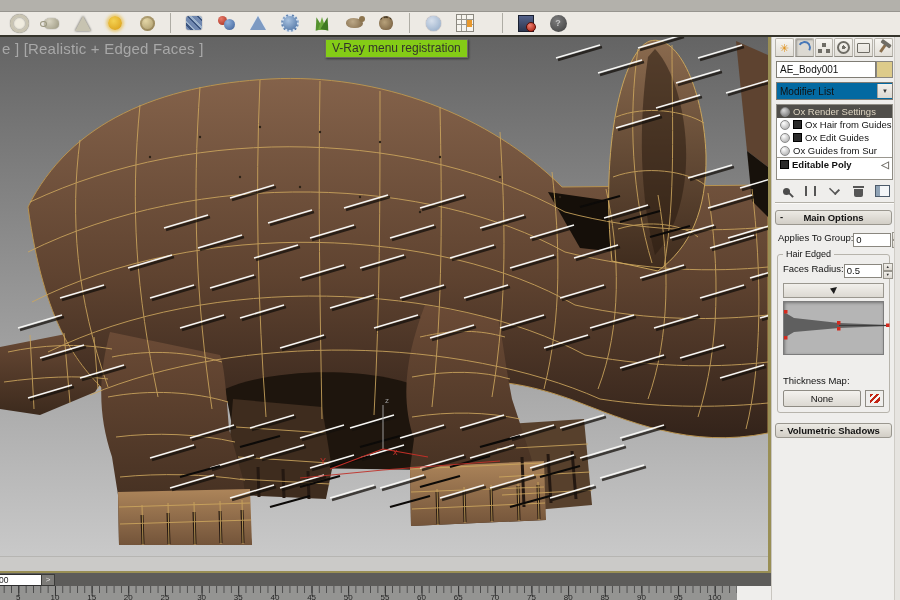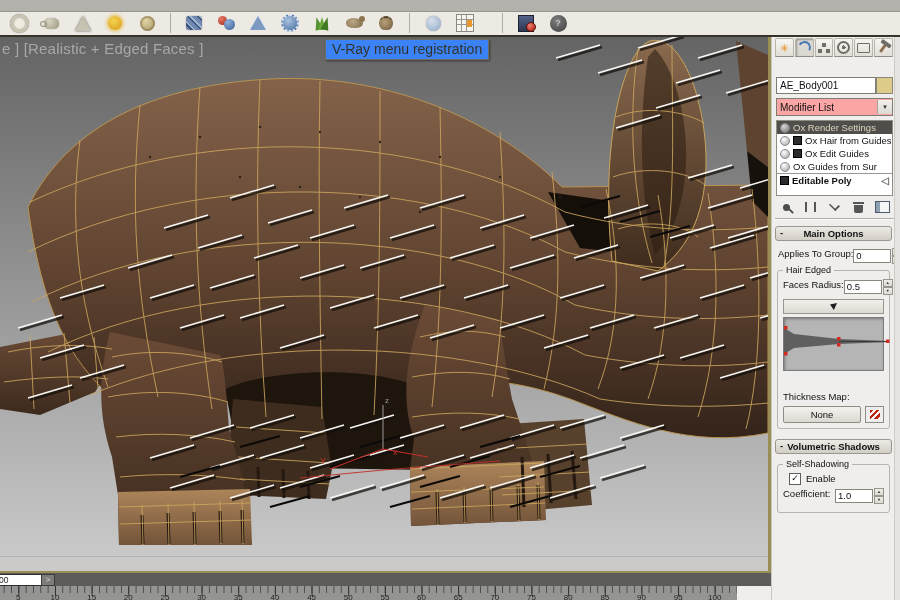--- a/index.html
+++ b/index.html
@@ -34,22 +34,22 @@
   .g-bsphere{width:15px;height:15px;border-radius:50%;background:radial-gradient(circle at 38% 32%,#d7e0ec,#8fa8c6);box-shadow:0 0 1px #446}
   .g-grid{width:16px;height:16px;background:
       linear-gradient(#f6f4ee,#f6f4ee) ,#f6f4ee;border:1px solid #8b887f;position:relative;
       background-image:linear-gradient(90deg,transparent 0 4px,#9a978e 4px 5px,transparent 5px 9px,#9a978e 9px 10px,transparent 10px),
                        linear-gradient(transparent 0 4px,#9a978e 4px 5px,transparent 5px 9px,#9a978e 9px 10px,transparent 10px)}
   .g-grid::after{content:"";position:absolute;right:1px;top:5px;width:5px;height:7px;background:#e8982c}
   .g-vray{position:relative;width:14px;height:15px;background:linear-gradient(#55628a,#2c3750);border:1px solid #1a2030}
   .g-vray::after{content:"";position:absolute;right:-3px;bottom:-1px;width:8px;height:8px;border-radius:50%;background:radial-gradient(circle at 35% 30%,#f08070,#a01808);border:1px solid #5a0c04}
   .g-globe{width:17px;height:17px;border-radius:50%;background:radial-gradient(circle at 40% 32%,#7e7e7e,#3c3c3c);color:#c4c4c4;font-size:9px;font-weight:bold;display:flex;align-items:center;justify-content:center}
   
-  .tooltip{position:absolute;left:325px;top:39px;z-index:60;background:#3b82f6;border:1px solid #6d6d62;
-           padding:1px 6px 2px;font-size:14px;color:#33332c;white-space:nowrap;box-shadow:1px 1px 2px rgba(0,0,0,.45)}
+  .tooltip{position:absolute;left:325px;top:39px;z-index:60;background:#84cc16;border:1px solid #6d6d62;
+           padding:1px 6px 2px;font-size:12px;color:#33332c;white-space:nowrap;box-shadow:1px 1px 2px rgba(0,0,0,.45)}
   
   .viewport{position:absolute;left:0;top:37px;width:768px;height:519px;background:linear-gradient(#646464,#c9c9c9);overflow:hidden}
   .vp-label{position:absolute;left:2px;top:3px;font-size:15px;color:#a8a8a8;z-index:5;letter-spacing:.2px}
   .vp-svg{position:absolute;left:0;top:0}
   
   .trackband{position:absolute;left:0;top:556px;width:768px;height:15px;background:#cbcac8;border-top:1px solid #b6b5b2}
   .tan-h{position:absolute;left:0;top:571px;width:771px;height:2px;background:#998f55}
   .tan-v{position:absolute;left:768px;top:37px;width:3px;height:536px;background:#998f55}
   .timestrip{position:absolute;left:0;top:573px;width:771px;height:13px;background:#5d5c5a}
   .framefield{position:absolute;left:-4px;top:574px;width:40px;height:10px;background:#fff;border:1px solid #2e2e2e;
@@ -70,24 +70,24 @@
   .tab{flex:1;border:1px solid #b7b4ac;border-bottom-color:#8f8c84;border-radius:2px 2px 0 0;
        background:linear-gradient(#f7f5f1,#e2dfd8);display:flex;align-items:center;justify-content:center}
   .tab.sel{background:#dcd9d2;box-shadow:inset 1px 1px 2px rgba(0,0,0,.3)}
   .t-create{color:#e09018;font-size:11px;line-height:10px}
   .t-modify{width:9px;height:9px;border:2.5px solid #4878b8;border-left-color:transparent;border-bottom-color:transparent;border-radius:50%;transform:rotate(-15deg)}
   .t-hier{width:4px;height:4px;background:#6f6d66;box-shadow:-4px 6px 0 #6f6d66,4px 6px 0 #6f6d66;margin-bottom:6px}
   .t-motion{width:9px;height:9px;border:2px solid #6f6d66;border-radius:50%;background:radial-gradient(circle,#6f6d66 0 2px,transparent 2px)}
   .t-disp{width:11px;height:8px;border:1.5px solid #6f6d66;border-radius:1px}
   .t-util{width:3px;height:11px;background:#8a6f4e;position:relative;transform:rotate(35deg)}
   .t-util::after{content:"";position:absolute;left:-4px;top:-1px;width:11px;height:4px;background:#6f6d66;border-radius:1px}
-  .namerow{display:flex;margin:20px 8px 0 4px;align-items:center}
+  .namerow{display:flex;margin:4px 8px 0 4px;align-items:center}
   .namefield{flex:1;height:13px;background:#fff;border:1px solid #7f7c74;padding:1px 3px;font-size:10px;line-height:13px}
   .swatch{width:15px;height:15px;border:1px solid #8a8780}
-  .dropdown{display:flex;margin:4px 8px 0 4px;height:16px;background:#fca5a5;border:1px solid #7f7c74;align-items:center;justify-content:space-between;padding-left:3px;font-size:10px}
+  .dropdown{display:flex;margin:4px 8px 0 4px;height:16px;background:#0369a1;border:1px solid #7f7c74;align-items:center;justify-content:space-between;padding-left:3px;font-size:10px}
   .dd-arrow{width:14px;height:14px;margin:0;background:linear-gradient(#f2f0ec,#ddd9d2);border-left:1px solid #a7a49c;font-size:6px;display:flex;align-items:center;justify-content:center;color:#333}
   .stack{margin:4px 8px 0 4px;background:#fff;border:1px solid #8f8c84;height:74px;overflow:hidden}
   .srow{display:flex;align-items:center;height:13px;gap:3px;padding:0 3px;white-space:nowrap}
   .srow.sel{background:#504e4a;color:#ded5c2}
   .srow.bold{font-weight:bold;border-top:1px solid #9a978f}
   .bulb{flex:none;width:8px;height:8px;border-radius:50%;background:radial-gradient(circle at 35% 30%,#fff,#b9b9b9 75%);border:1px solid #8a8a8a}
   .srow.sel .bulb{background:radial-gradient(circle at 35% 30%,#d8d8d8,#8a8a8a 75%)}
   .sq{flex:none;width:7px;height:7px;background:#2b2b2b;border:1px solid #000}
   .meshicon{margin-left:auto;color:#6f6d66;font-size:10px;line-height:10px}
   .stackbar{display:flex;justify-content:space-between;align-items:center;margin:4px 10px 0 6px}
@@ -591,33 +591,14 @@
         </div>
       </div>
     </div>
   </div>
 
   <div class="rollout">
     <div class="rhead">
       <span class="rcollapse">-</span>
       <span>Volumetric Shadows</span>
     </div>
-    <div class="rbody">
-      <div class="grp">
-        <span class="grplabel">Self-Shadowing</span>
-        <div class="prow" style="margin-left:8px">
-          <span class="cb">✓</span>
-          <span class="lbl">Enable</span>
-        </div>
-        <div class="prow">
-          <span class="lbl">Coefficient:</span>
-          <span class="spinwrap">
-            <span class="spinfield">1.0</span>
-            <span class="spinner">
-              <span>▲</span>
-              <span>▼</span>
-            </span>
-          </span>
-        </div>
-      </div>
-    </div>
   </div>
 </div>
 
 </body></html>

